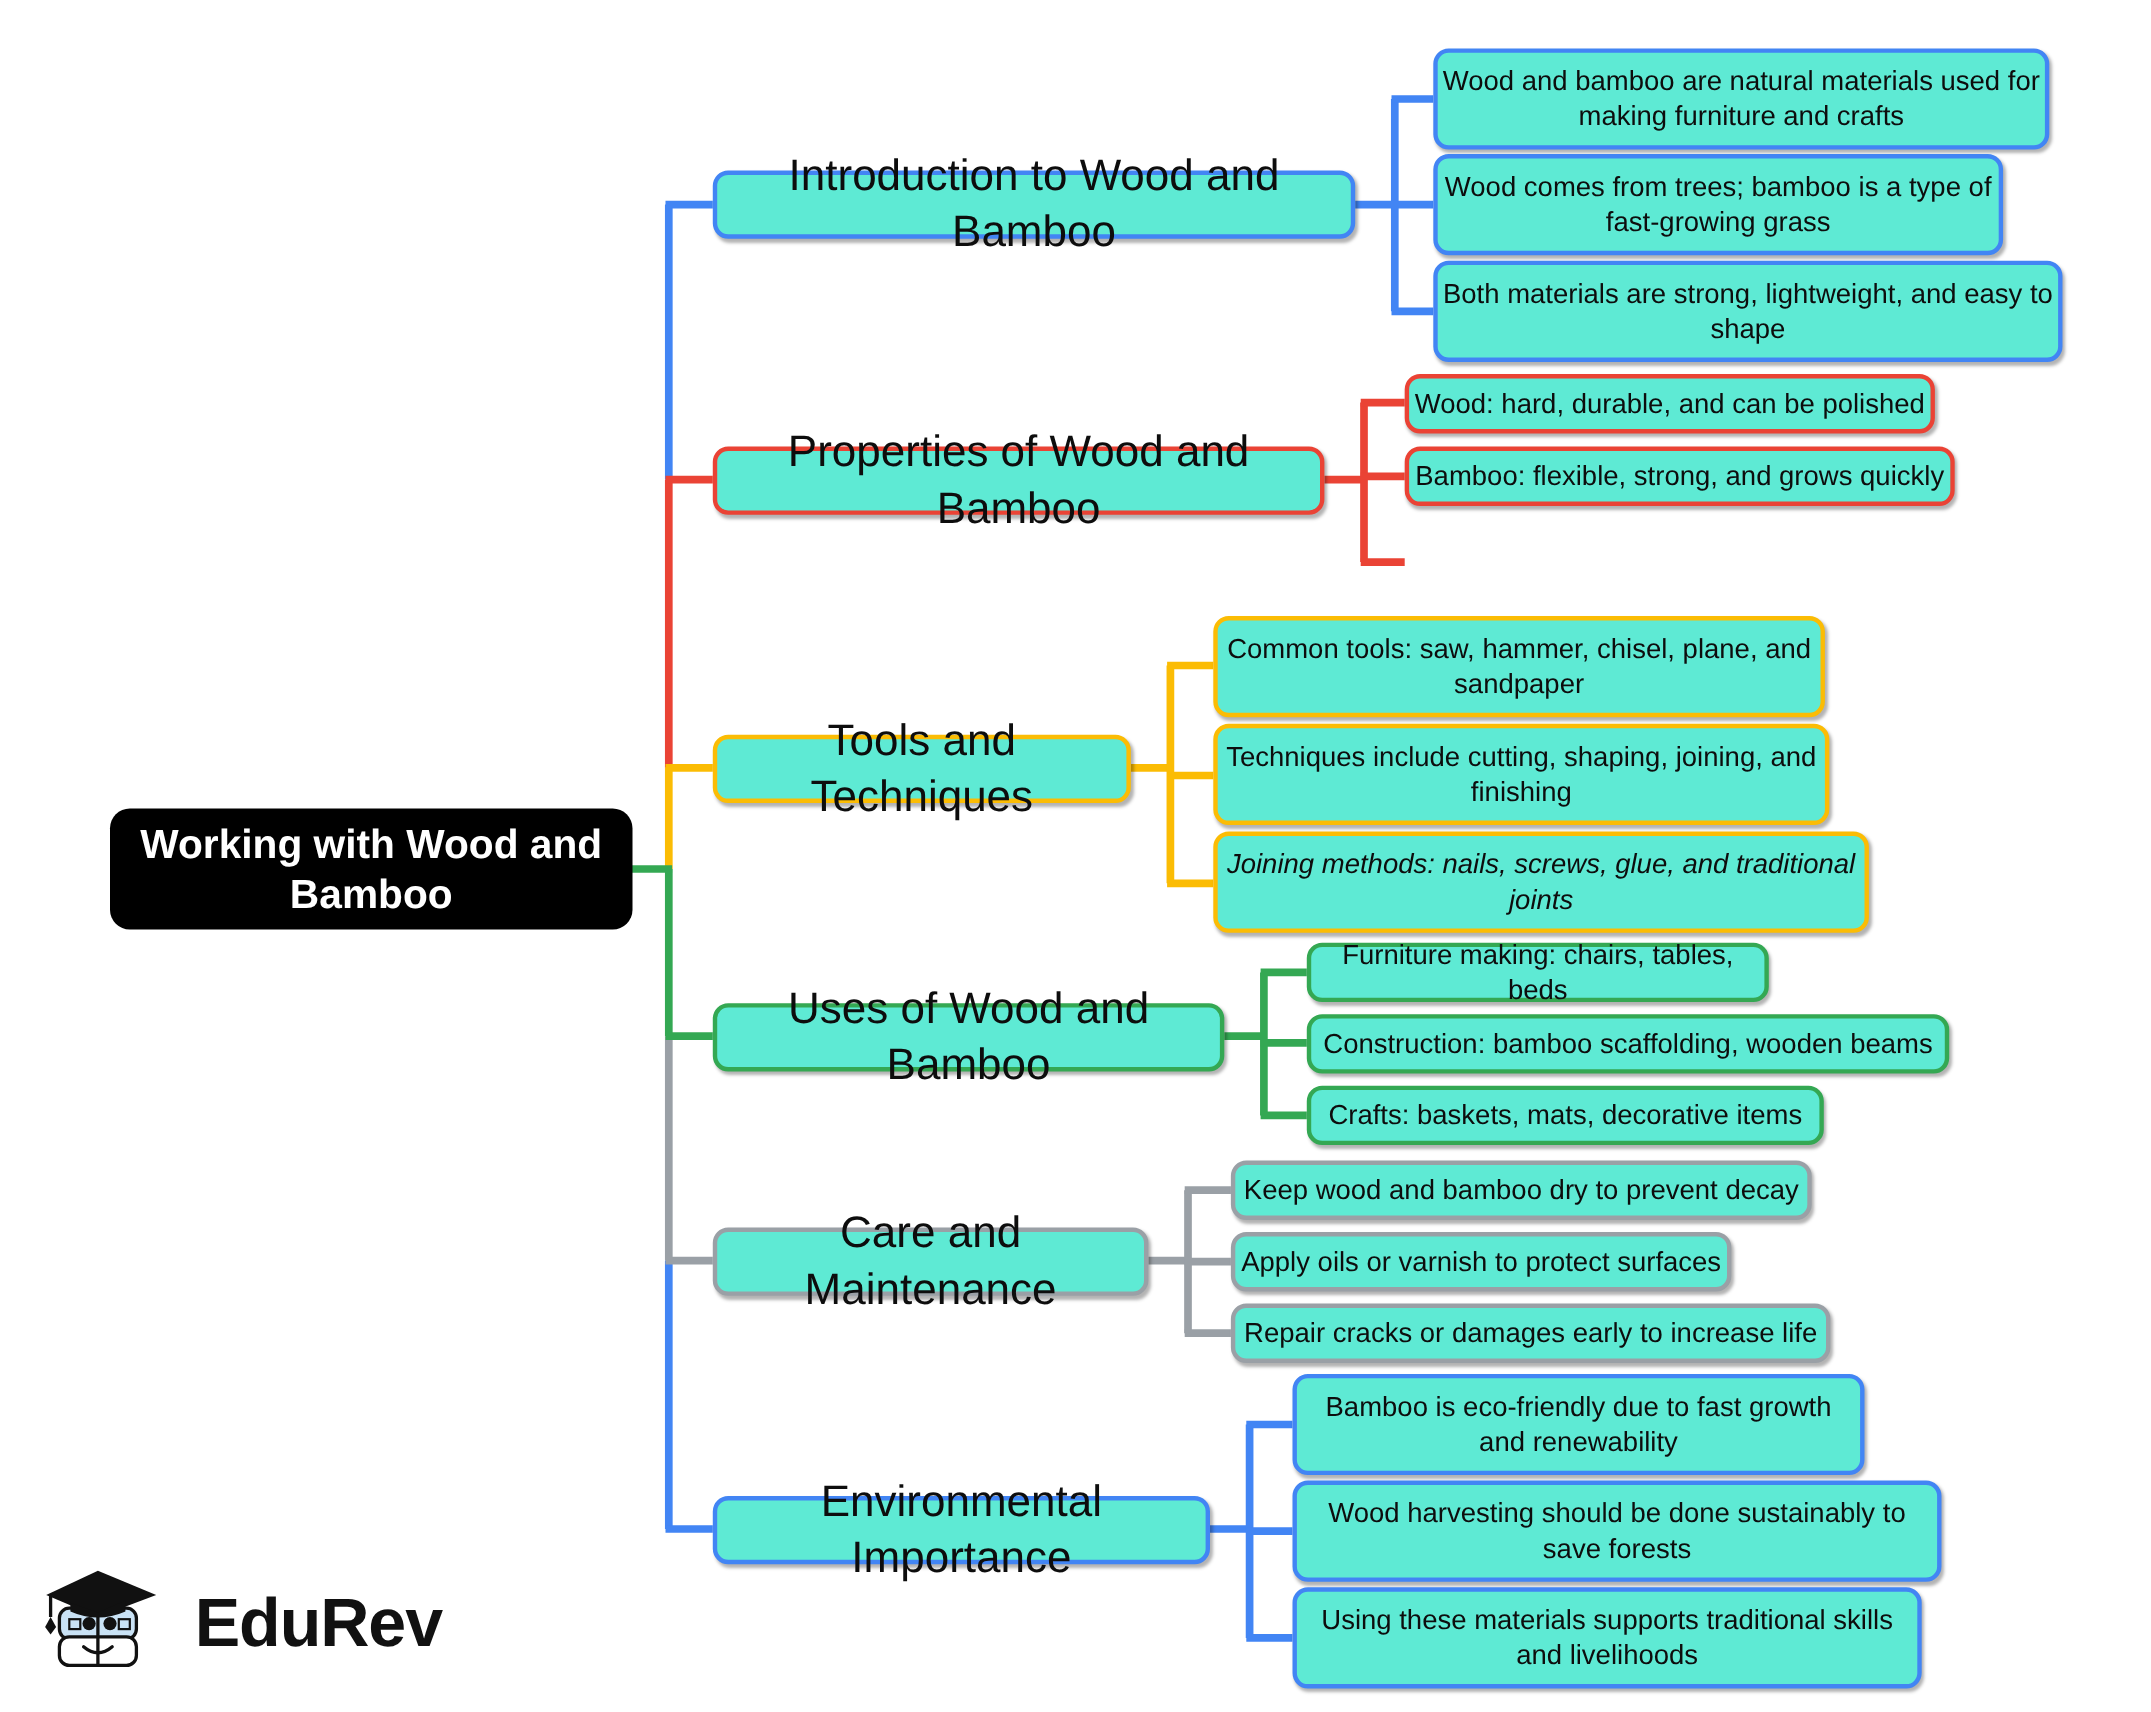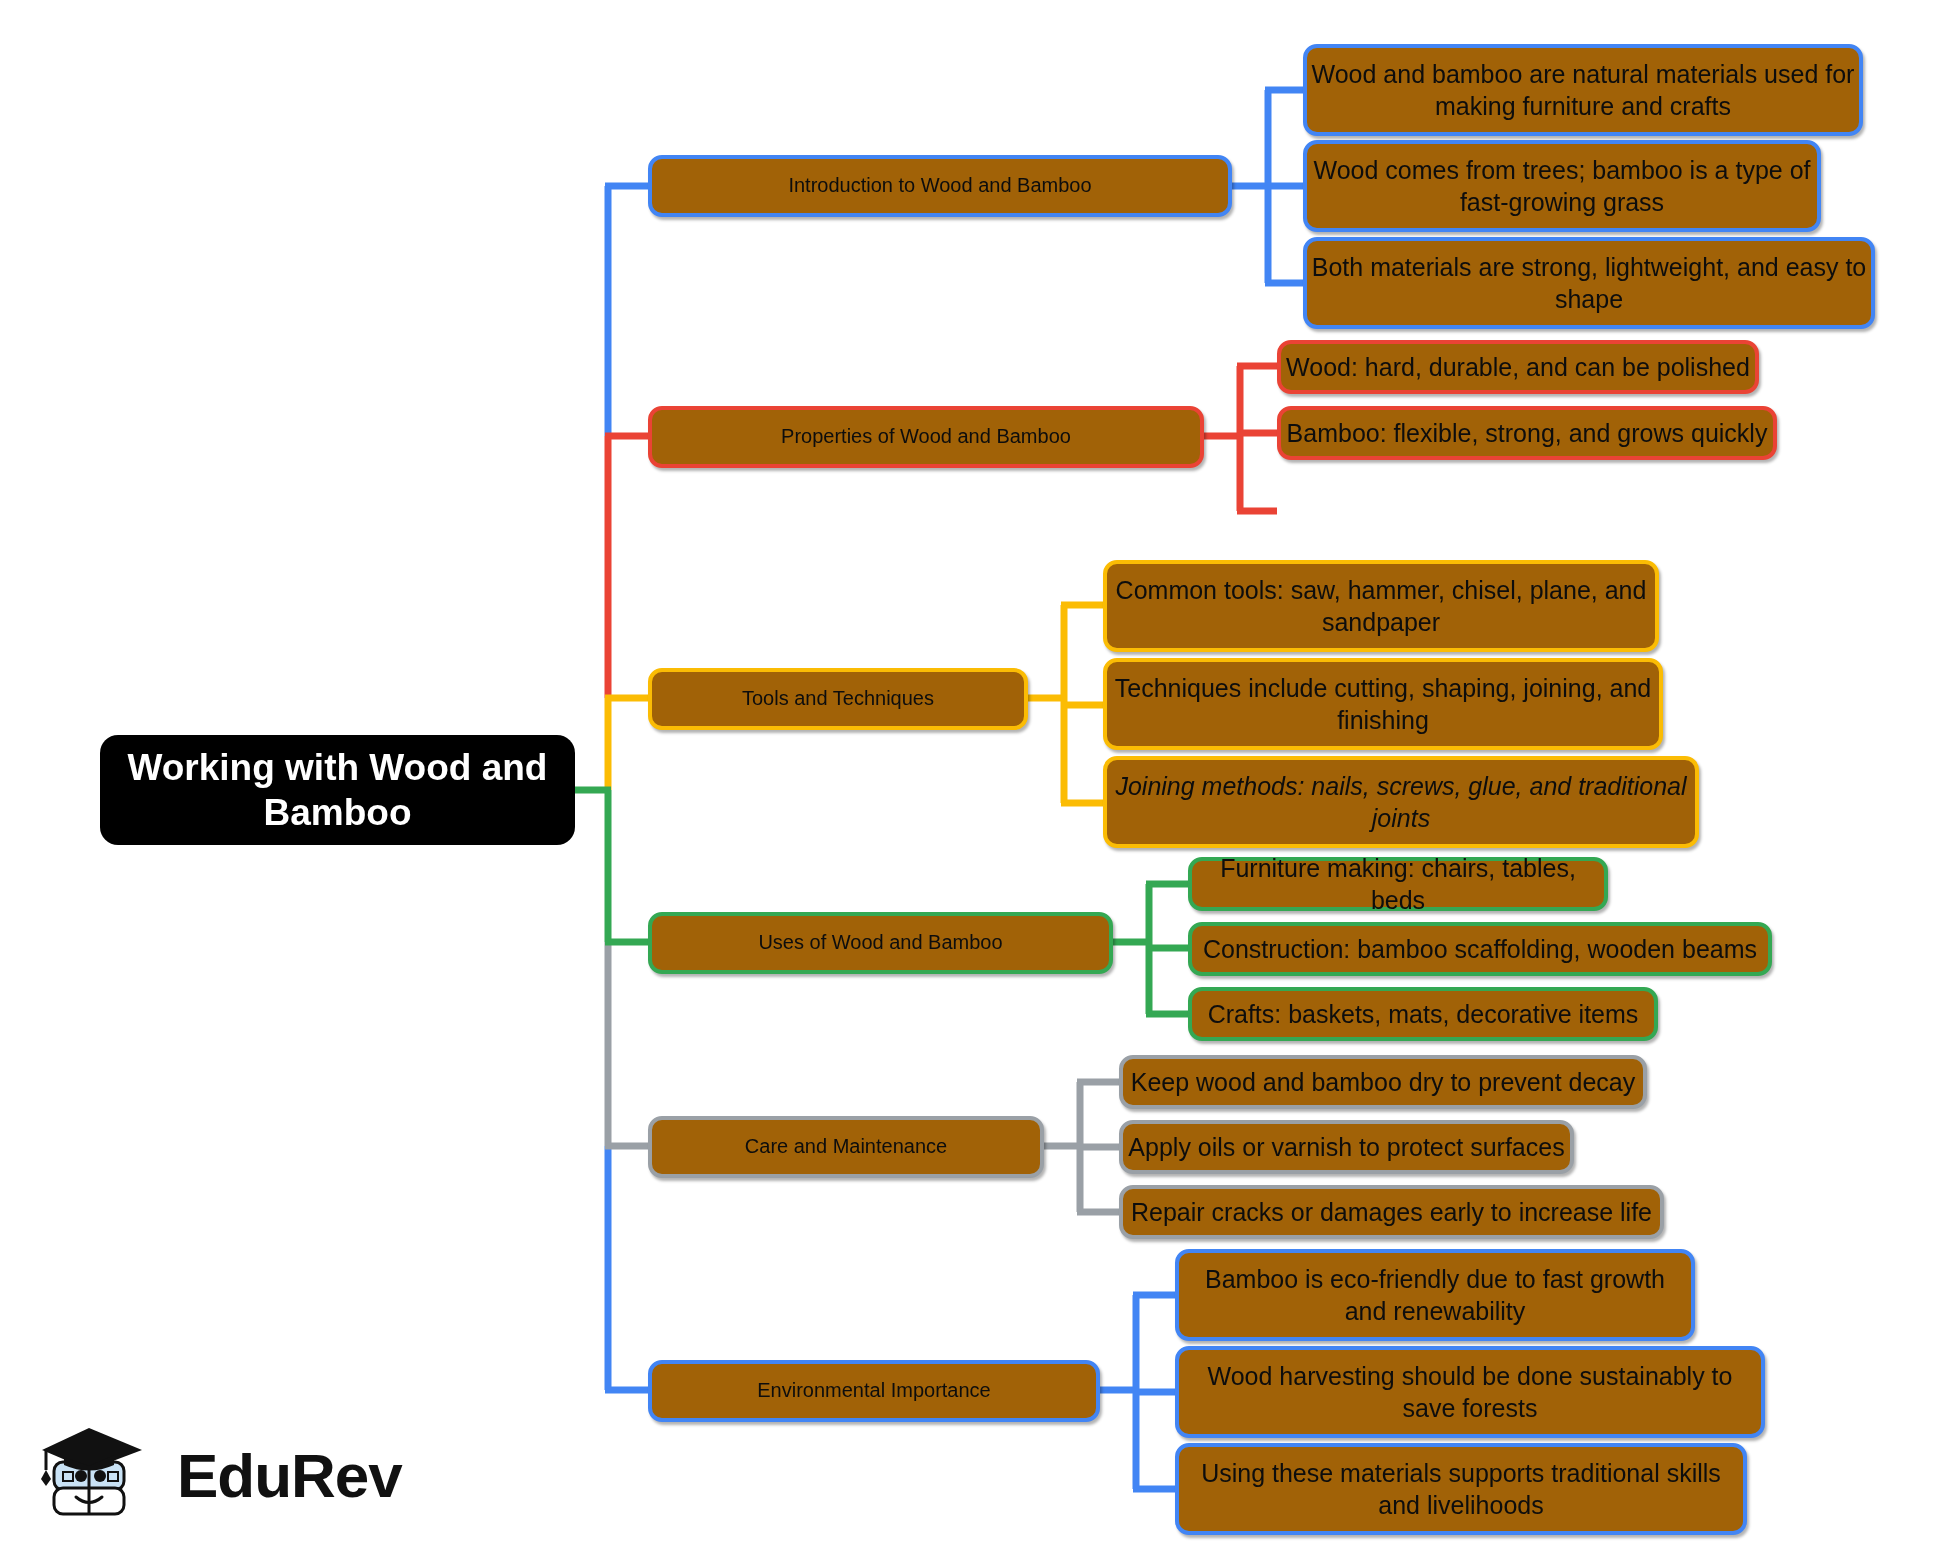--- a/index.html
+++ b/index.html
@@ -28,21 +28,21 @@
   }
 
   
   .node {
     position: absolute;
     box-sizing: border-box;
     display: flex;
     align-items: center;
     justify-content: center;
     text-align: center;
-    background: #a16207;
+    background: #5eead4;
     border-style: solid;
     border-width: 4px;
     border-radius: 14px;
     box-shadow: 2px 3px 3px rgba(0,0,0,0.30);
     color: #0d0d0d;
     line-height: 1.28;
     padding: 4px 4px;
   }
 
   .root {
@@ -50,21 +50,21 @@
     border: none;
     border-radius: 18px;
     color: #ffffff;
     font-size: 37px;
     font-weight: bold;
     line-height: 1.22;
     padding: 6px 0;
     box-shadow: none;
   }
 
-  .branch { font-size: 20px; }
+  .branch { font-size: 40px; }
   .leaf   { font-size: 25px; }
 
   
   .c-blue   { border-color: #4285f4; }
   .c-red    { border-color: #ea4335; }
   .c-yellow { border-color: #fbbc04; }
   .c-green  { border-color: #34a853; }
   .c-grey   { border-color: #9aa0a6; }
 
   

